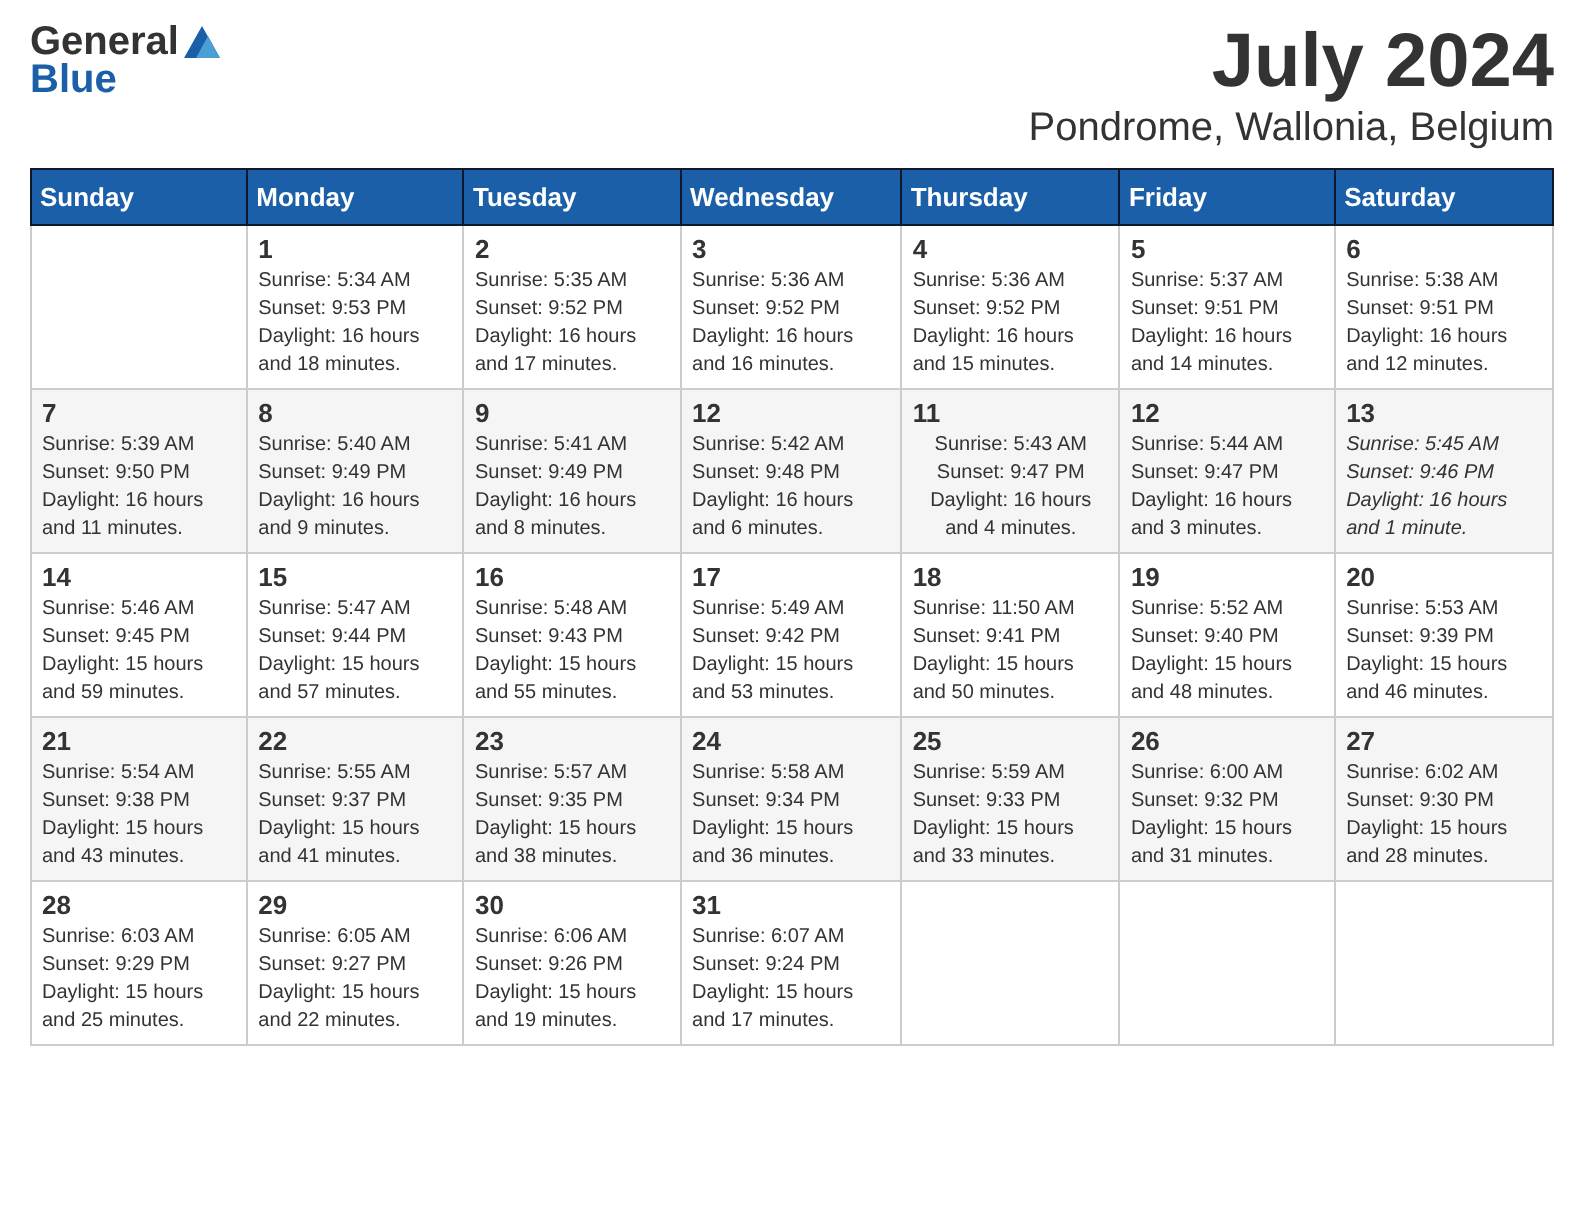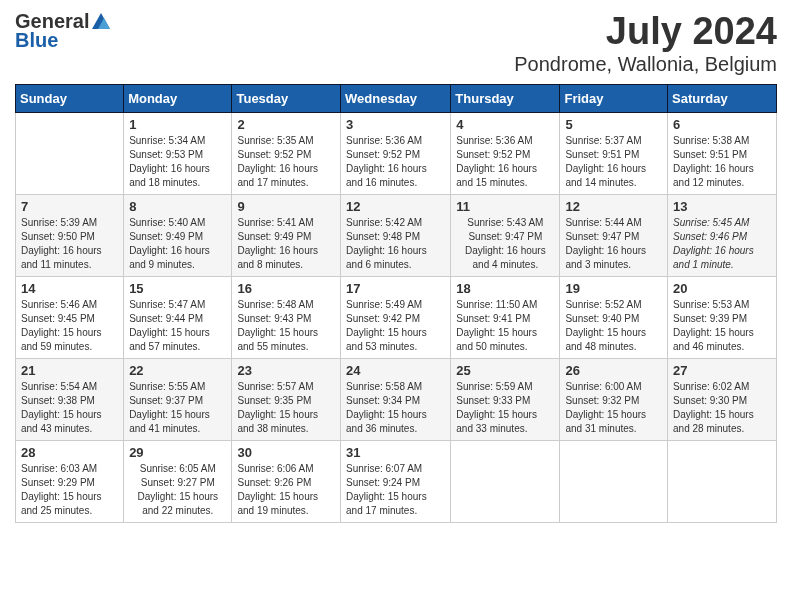--- a/index.html
+++ b/index.html
@@ -309,21 +309,21 @@
       <tr>
         <td>
           <span class="day-number">28</span>
           <div class="day-info" style="white-space: pre-line;">Sunrise: 6:03 AM
 Sunset: 9:29 PM
 Daylight: 15 hours
 and 25 minutes.</div>
         </td>
         <td>
           <span class="day-number">29</span>
-          <div class="day-info" style="white-space: pre-line; text-align: center;">Sunrise: 6:05 AM
+          <div class="day-info" style="white-space: pre-line;">Sunrise: 6:05 AM
 Sunset: 9:27 PM
 Daylight: 15 hours
 and 22 minutes.</div>
         </td>
         <td>
           <span class="day-number">30</span>
           <div class="day-info" style="white-space: pre-line;">Sunrise: 6:06 AM
 Sunset: 9:26 PM
 Daylight: 15 hours
 and 19 minutes.</div>

